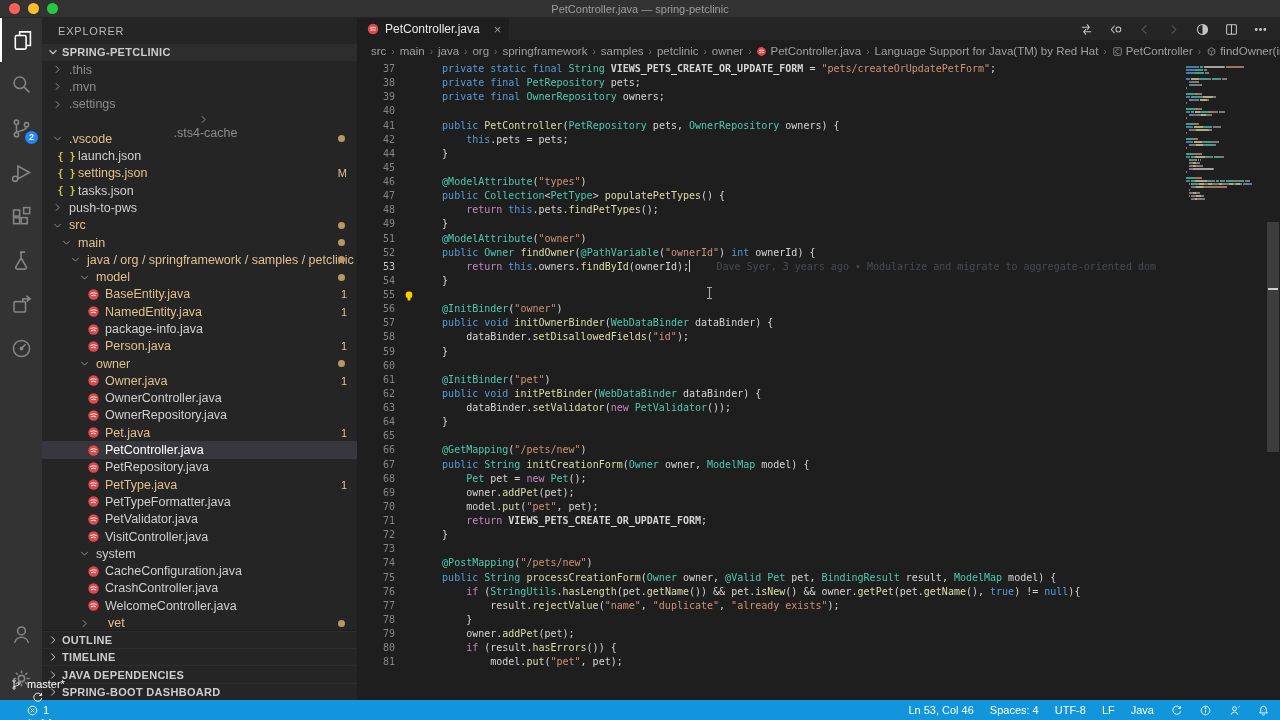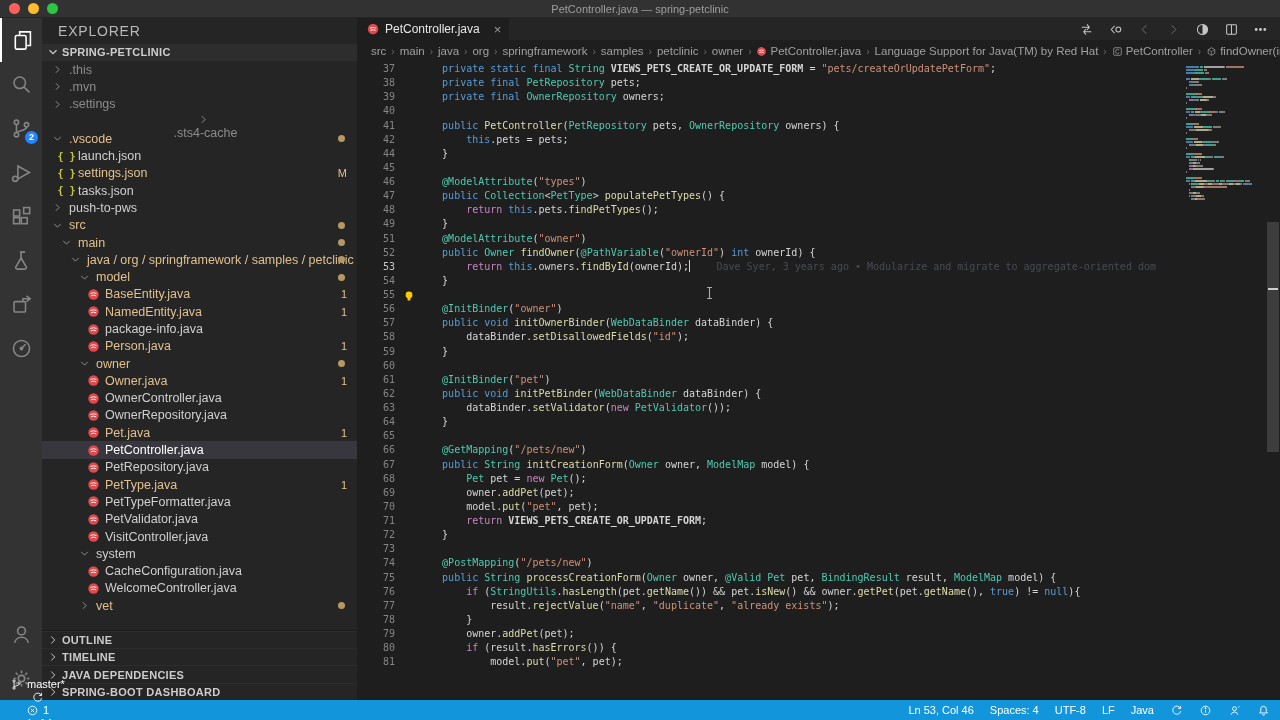--- a/index.html
+++ b/index.html
@@ -24,21 +24,21 @@
              color:#858585; position:relative; cursor:pointer; }
   .ab-item.active { color:#ffffff; border-left:2px solid #ffffff; }
   .ab-item svg { width:23px; height:23px; }
   .ab-badge { position:absolute; right:4px; bottom:6px; background:#2188ff; color:#fff;
               font-size:9px; line-height:13px; min-width:13px; text-align:center;
               border-radius:8px; padding:0 2px; font-weight:700; }
 
   
   #sidebar { width:315px; background:#252526; flex:none; display:flex; flex-direction:column;
              color:#cccccc; overflow:hidden; }
-  #sb-header { height:26px; line-height:26px; padding-left:16px; font-size:14px;
+  #sb-header { height:26px; line-height:26px; padding-left:16px; font-size:11px;
                color:#b8b8b8; letter-spacing:.8px; }
   #sb-project { height:17px; display:flex; align-items:center; font-size:11px; font-weight:700;
                 color:#cccccc; letter-spacing:.3px; padding-left:4px; cursor:pointer;
                 background:#2d2d2e; }
   #sb-project svg { width:14px; height:14px; margin-right:2px; }
   #tree { height:572px; overflow:hidden; }
   .trow { height:17.3px; display:flex; align-items:center; font-size:12.5px; cursor:pointer;
           position:relative; white-space:nowrap; }
   .trow.selected { background:#37373d; }
   .trow .slot { width:15px; flex:none; display:flex; align-items:center; justify-content:center; }
@@ -464,23 +464,32 @@
           </span>
           <span class="t-label">CacheConfiguration.java</span>
         </div>
         <div class="trow st-normal" style="padding-left: 44px;">
           <span class="slot chev">
             <svg viewBox="0 0 12 12">
               <circle cx="6" cy="6" r="4.8" fill="#e0484b"></circle>
               <path d="M3.2 5.1 Q6 3.6 8.8 5.1 M3.6 7.2 Q6 5.9 8.4 7.2" stroke="#fff" stroke-width="0.85" fill="none"></path>
             </svg>
           </span>
+          <span class="t-label">CrashController.java</span>
+        </div>
+        <div class="trow st-normal" style="padding-left: 44px;">
+          <span class="slot chev">
+            <svg viewBox="0 0 12 12">
+              <circle cx="6" cy="6" r="4.8" fill="#e0484b"></circle>
+              <path d="M3.2 5.1 Q6 3.6 8.8 5.1 M3.6 7.2 Q6 5.9 8.4 7.2" stroke="#fff" stroke-width="0.85" fill="none"></path>
+            </svg>
+          </span>
           <span class="t-label">WelcomeController.java</span>
         </div>
-        <div class="trow st-modified" style="padding-left: 35px;">
+        <div class="trow st-modified" style="padding-left: 35px; gap: 12px;">
           <span class="slot chev">
             <svg viewBox="0 0 16 16" fill="none" stroke="currentColor" stroke-width="1.1">
               <polyline points="6,4 10,8 6,12"></polyline>
             </svg>
           </span>
           <span class="t-label">vet</span>
           <span class="t-dot"></span>
         </div>
       </div>
     <div id="sb-panels">

